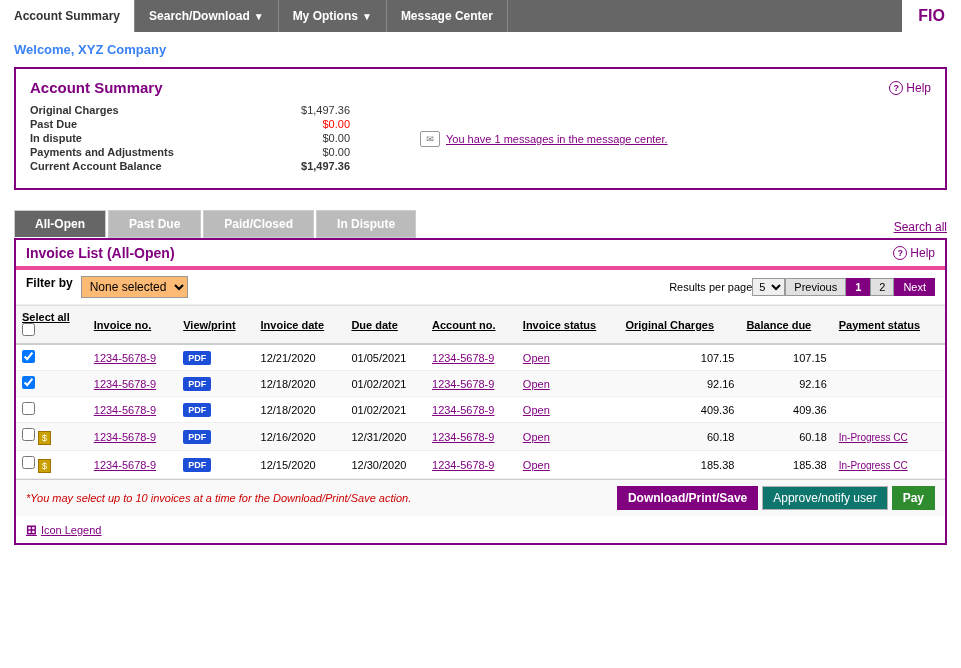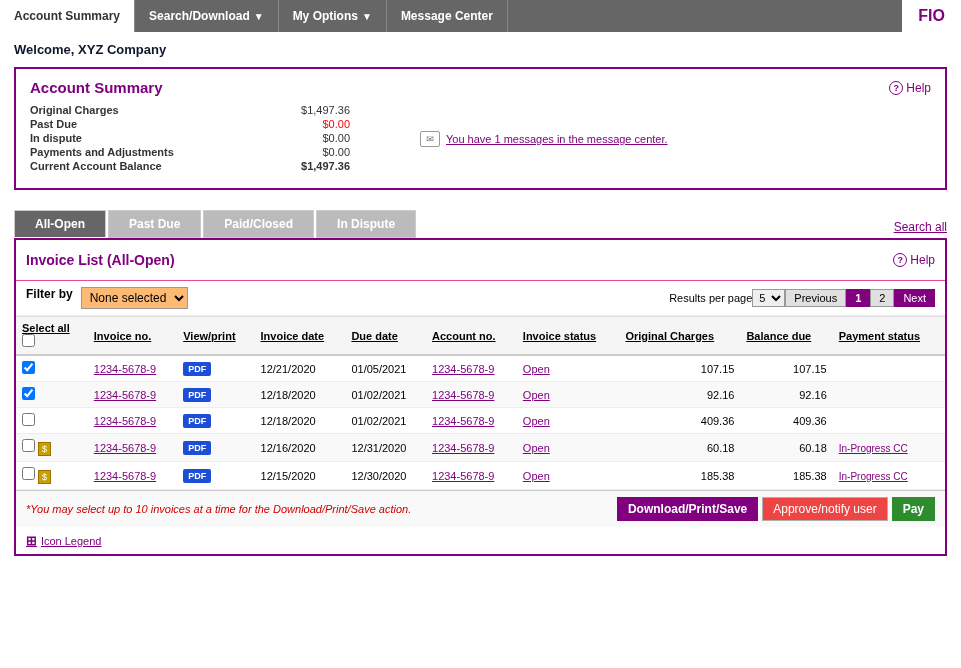--- a/index.html
+++ b/index.html
@@ -20,21 +20,21 @@
     .nav-arrow { font-size: 10px; }
     .nav-spacer { flex: 1; }
     .nav-brand {
       display: flex; align-items: center; padding: 0 16px;
       color: #800080; font-size: 16px; font-weight: bold; background: #fff;
     }
 
     
     .content { padding: 10px 14px; }
 
-    .welcome-text { color: #0f172a; font-weight: bold; margin-bottom: 10px; font-size: 13px; }
+    .welcome-text { color: #3b82f6; font-weight: bold; margin-bottom: 10px; font-size: 13px; }
 
     
     .account-summary-box {
       border: 2px solid #800080; padding: 10px 14px 14px; margin-bottom: 20px;
       position: relative;
     }
     .box-header {
       display: flex; justify-content: space-between; align-items: center;
       margin-bottom: 8px;
     }
@@ -71,23 +71,23 @@
     .inv-tab {
       padding: 6px 20px; border: 1px solid #ccc; background: #ccc; color: #fff;
       cursor: pointer; font-size: 12px; margin-right: 2px; font-weight: bold;
     }
     .inv-tab.active { background: #666; border-bottom: none; color: #fff; }
     .search-all-link { color: #800080; text-decoration: underline; font-size: 12px; cursor: pointer; padding-bottom: 4px; }
 
     
     .invoice-list-box { border: 2px solid #800080; }
     .invoice-list-header {
-      background: #fff; padding: 12px 10px;
+      background: #fff; padding: 5px 10px;
       display: flex; justify-content: space-between; align-items: center;
-      border-bottom: 1px solid #ec4899;
+      border-bottom: 4px solid #ec4899;
     }
     .invoice-list-title { color: #800080; font-size: 14px; font-weight: bold; }
 
     .filter-row {
       display: flex; align-items: center; justify-content: space-between;
       padding: 6px 10px; border-bottom: 1px solid #eee;
     }
     .filter-left { display: flex; align-items: flex-start; gap: 8px; }
     .filter-label { font-weight: bold; font-size: 12px; }
     .filter-select {
@@ -139,21 +139,21 @@
       background: #f9f9f9; padding: 6px 10px;
       display: flex; align-items: center; justify-content: space-between;
       border-top: 1px solid #ccc;
     }
     .footer-note { color: #cc0000; font-size: 11px; font-style: italic; }
     .footer-btns { display: flex; gap: 4px; }
     .footer-btn {
       padding: 4px 10px; font-size: 12px; cursor: pointer; border: 1px solid #666;
     }
     .footer-btn.purple { background: #800080; color: #fff; border-color: #800080; font-weight: bold; }
-    .footer-btn.gray { background: #ef4444; color: #fff; border-color: #b0b0b0; }
+    .footer-btn.gray { background: #0f766e; color: #fff; border-color: #b0b0b0; }
     .footer-btn.green { background: #2e8b2e; color: #fff; border-color: #2e8b2e; font-weight: bold; }
 
     .icon-legend { padding: 6px 10px; font-size: 11px; color: #800080; text-decoration: underline; cursor: pointer; display: flex; align-items: center; gap: 4px; }
     .plus-icon { font-size: 13px; font-weight: bold; }
     input[type=checkbox] { cursor: pointer; }
   </style>
 </head>
 <body>
 
 <div class="top-nav">

